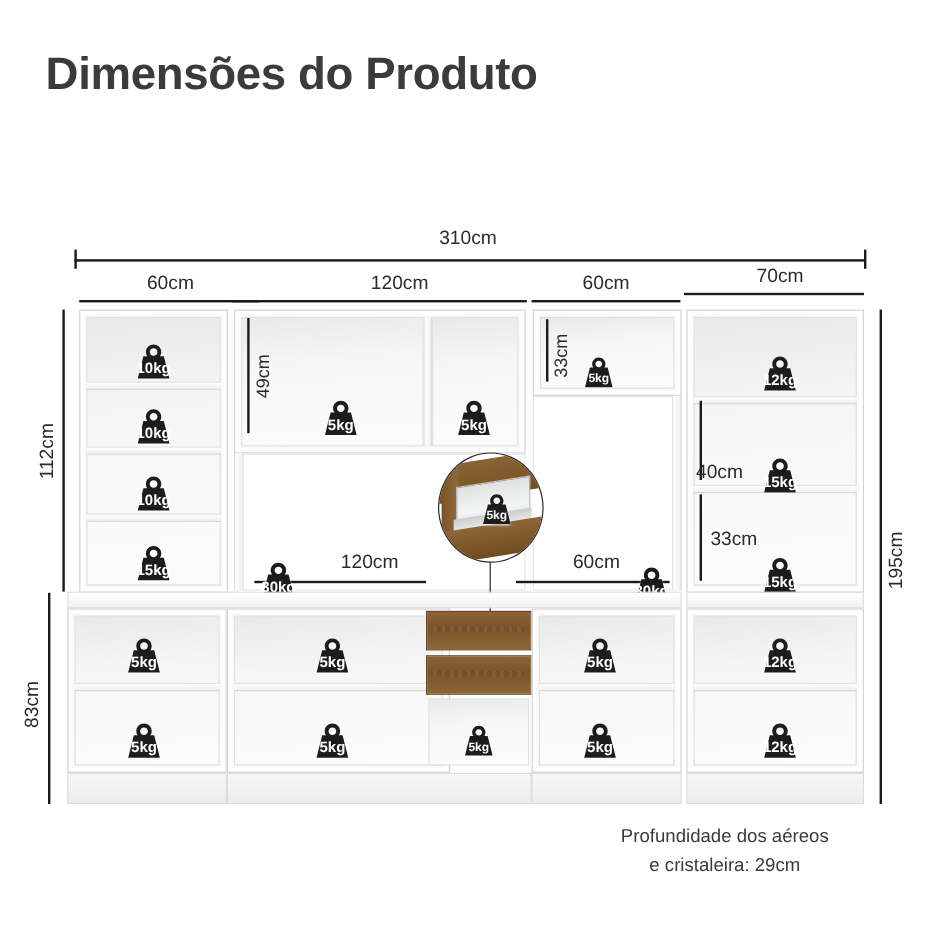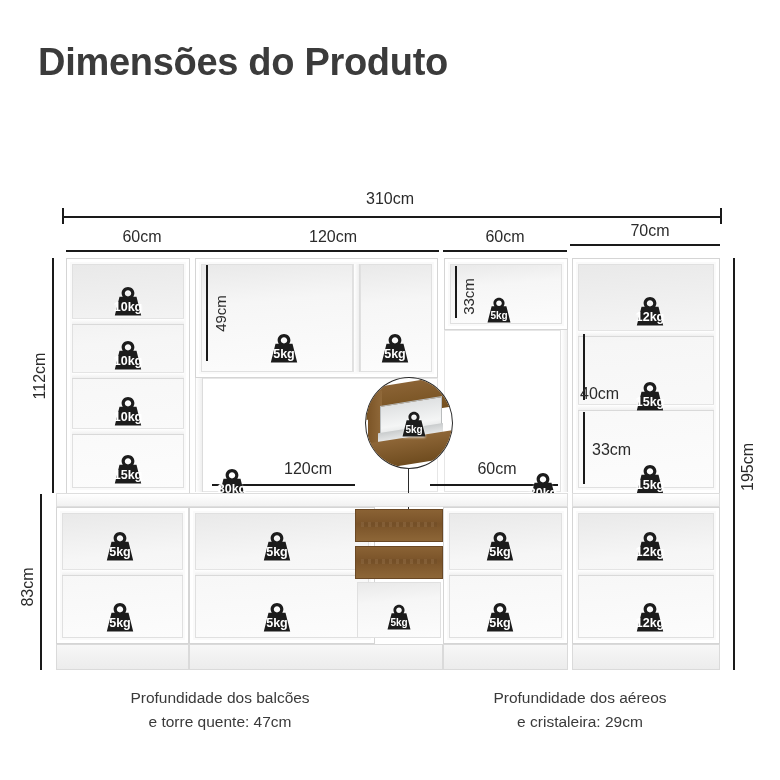--- a/index.html
+++ b/index.html
@@ -399,18 +399,16 @@
         <path d="M23 3c-3.6 0-6.4 2.8-6.4 6.3 0 1.3.4 2.5 1.1 3.5h-3.2L9.8 31.5h26.4L31.5 12.8h-3.2c.7-1 1.1-2.2 1.1-3.5C29.4 5.8 26.6 3 23 3zm0 3.2c1.8 0 3.2 1.4 3.2 3.1 0 1.7-1.4 3.1-3.2 3.1s-3.2-1.4-3.2-3.1c0-1.7 1.4-3.1 3.2-3.1z" fill="#1c1c1c"></path>
         <text class="wtxt" x="23" y="27" text-anchor="middle">12kg</text>
       </svg>
   </div>
 
   <div class="plinth" style="left:56px; top:644px; width:133px; height:26px;"></div>
   <div class="plinth" style="left:189px; top:644px; width:254px; height:26px;"></div>
   <div class="plinth" style="left:443px; top:644px; width:125px; height:26px;"></div>
   <div class="plinth" style="left:572px; top:644px; width:148px; height:26px;"></div>
 
-  <div class="caption" style="left:60px; top:686px; width:320px;">Profundidade dos balcões
-e torre quente: 47cm</div>
-  <div class="caption" style="left:420px; top:686px; width:320px;">Profundidade dos aéreos
+  <div class="caption" style="left:444px; top:686px; width:320px;">Profundidade dos aéreos
 e cristaleira: 29cm</div>
 
 </div>
 
 </body></html>

